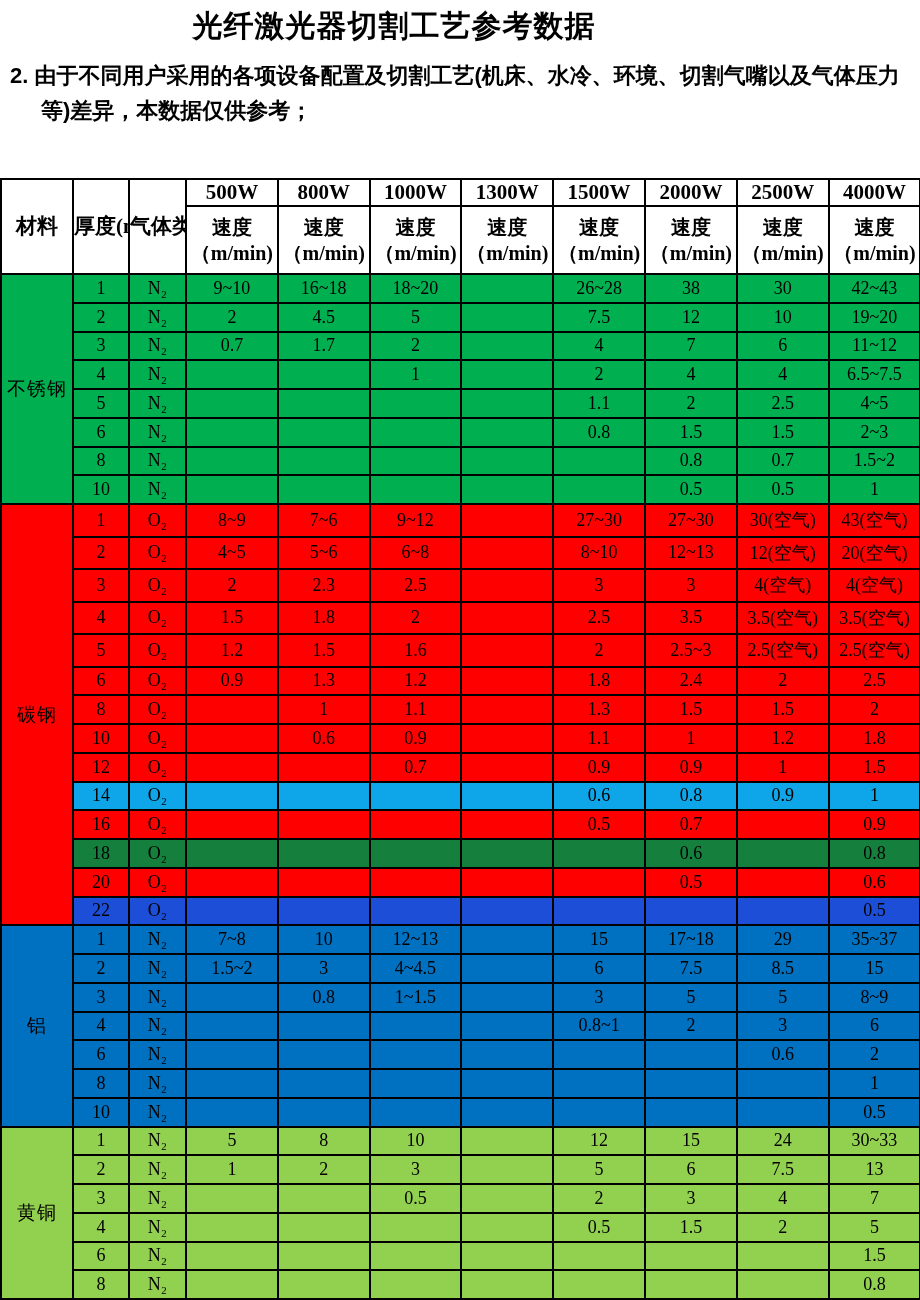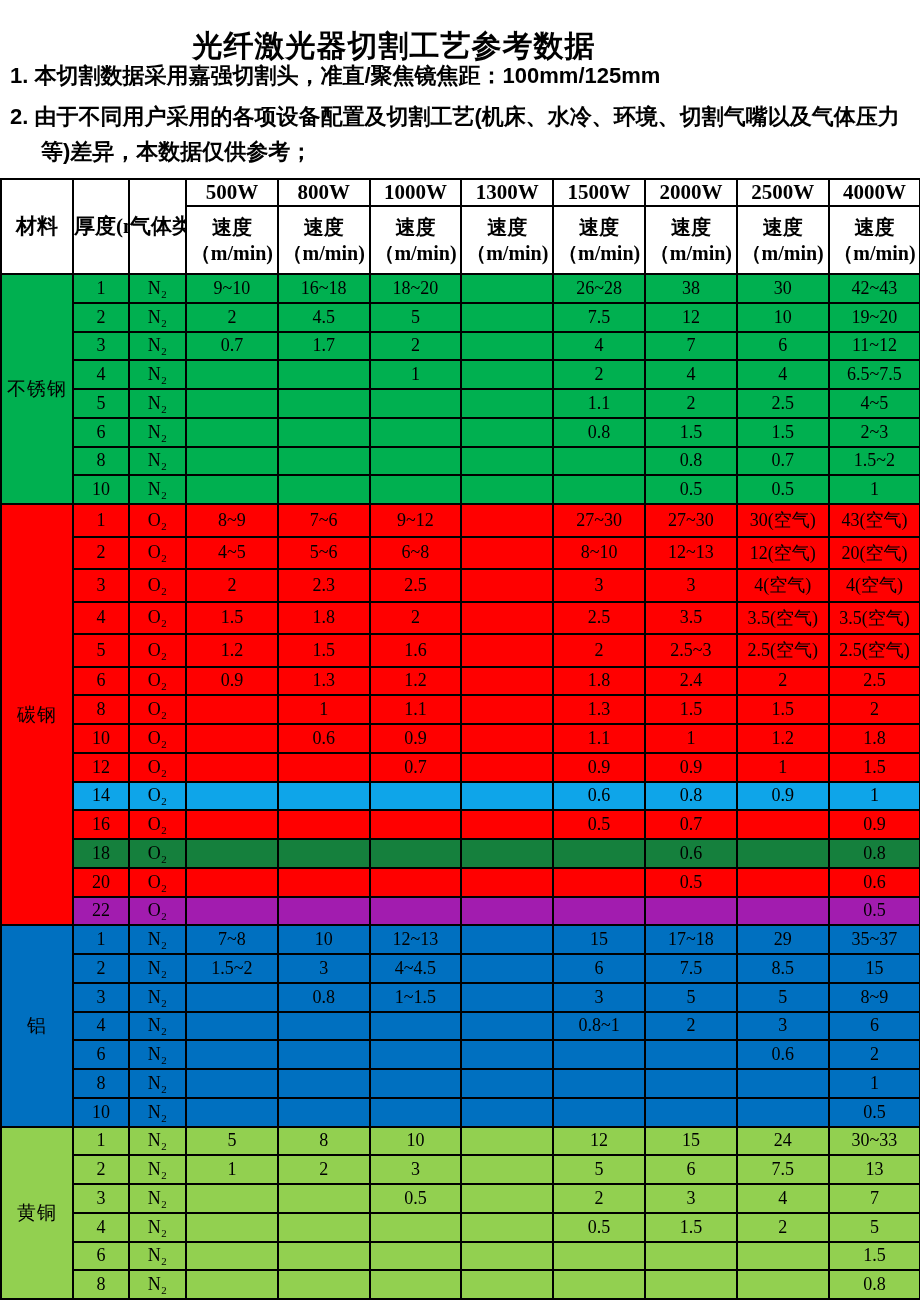--- a/index.html
+++ b/index.html
@@ -6,21 +6,20 @@
   body{
     width:920px;height:1300px;
     background:#ffffff;color:#000;
     font-family:"Liberation Sans","DejaVu Sans",sans-serif;
     position:relative;overflow:hidden;
   }
   .title{
     position:absolute;top:6px;left:0;width:788px;
     text-align:center;font-size:30px;font-weight:bold;
     letter-spacing:1px;
-    margin-top:20px;
   }
   .notes{
     position:absolute;top:58px;left:10px;width:902px;
     font-size:22px;font-weight:bold;line-height:35px;
   }
   .note{
     padding-left:31px;text-indent:-31px;
     margin-bottom:6px;
   }
   table.data{
@@ -46,21 +45,20 @@
   th.span-hdr{font-size:20px;white-space:normal;line-height:1.15;}
   tbody td{font-size:18px;}
   td.mat-cell{font-size:19px;letter-spacing:1px;}
 </style>
 </head>
 <body>
 
 <div class="title">光纤激光器切割工艺参考数据</div>
 
 <div class="notes">
-  <div class="note">1. 本切割数据采用嘉强切割头，准直/聚焦镜焦距：100mm/125mm</div>
   <div class="note">2. 由于不同用户采用的各项设备配置及切割工艺(机床、水冷、环境、切割气嘴以及气体压力等)差异，本数据仅供参考；</div>
 </div>
 
 <table class="data">
   <colgroup>
     <col class="c-mat">
       <col class="c-thk">
       <col class="c-gas">
     <col class="c-pow">
       <col class="c-pow">
@@ -368,21 +366,21 @@
         <td>O₂</td>
         <td></td>
         <td></td>
         <td></td>
         <td></td>
         <td></td>
         <td>0.5</td>
         <td></td>
         <td>0.6</td>
       </tr>
-      <tr style="background-color: #a21caf; padding-left: 32px;">
+      <tr style="background-color: #1d4ed8; padding-left: 32px;">
         <td>22</td>
         <td>O₂</td>
         <td></td>
         <td></td>
         <td></td>
         <td></td>
         <td></td>
         <td></td>
         <td></td>
         <td>0.5</td>

